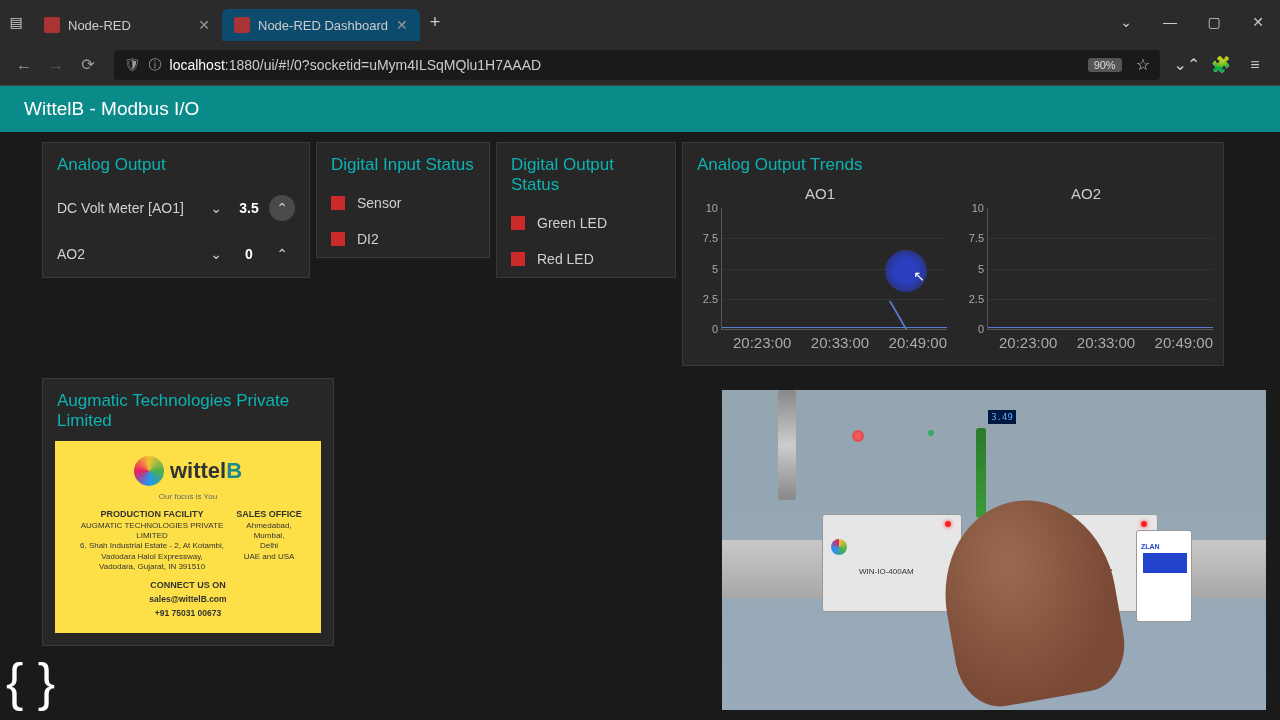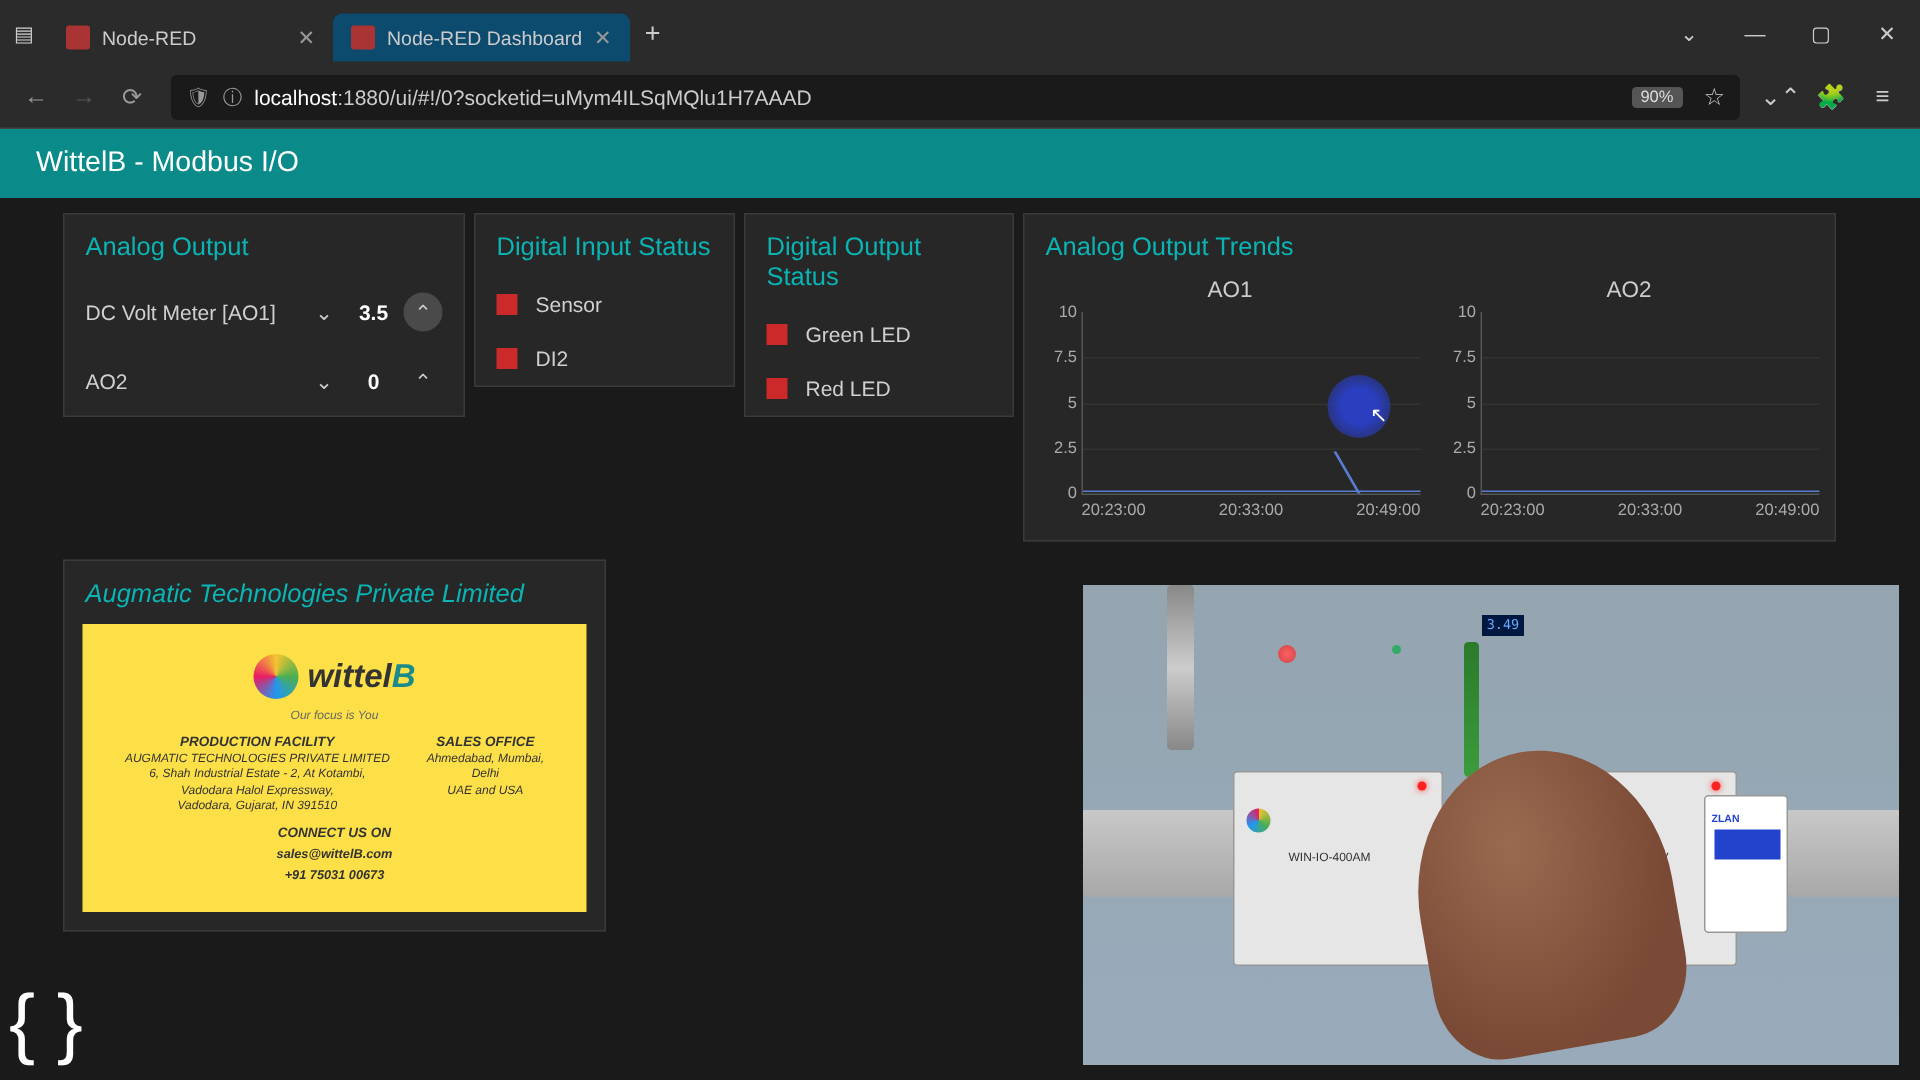--- a/index.html
+++ b/index.html
@@ -46,45 +46,45 @@
 .card.do-status { width: 180px; }
 .status-row { display: flex; align-items: center; padding: 10px 14px; gap: 12px; font-size: 14px; }
 .led { width: 14px; height: 14px; background: #cc2a2a; }
 
 .card.trends { width: 542px; }
 .charts { display: flex; gap: 12px; padding: 0 10px 14px; }
 .chart { flex: 1; position: relative; }
 .chart-title { text-align: center; color: #ccc; font-size: 15px; margin-bottom: 6px; }
 .chart-area { height: 122px; position: relative; border-left: 1px solid #555; border-bottom: 1px solid #555; margin-left: 28px; }
 .ylabels { position: absolute; left: -28px; top: -6px; bottom: -6px; display: flex; flex-direction: column; justify-content: space-between; font-size: 11px; color: #aaa; width: 24px; text-align: right; }
-.xlabels { display: flex; justify-content: space-between; font-size: 11px; color: #aaa; margin-left: 28px; margin-top: 4px; }
+.xlabels { display: flex; justify-content: space-between; font-size: 15px; color: #aaa; margin-left: 40px; margin-top: 4px; }
 .grid-line { position: absolute; left: 0; right: 0; border-top: 1px solid #333; }
 .data-line { position: absolute; left: 0; right: 0; bottom: 1px; height: 1px; background: #5a7dd4; }
 .spike { position: absolute; right: 30px; bottom: 0; width: 20px; height: 28px; }
 .spike::before { content: ""; position: absolute; left: 0; bottom: 0; width: 2px; height: 28px; background: #5a7dd4; transform: skewX(30deg); }
 .highlight-circle { position: absolute; right: 20px; top: 42px; width: 42px; height: 42px; border-radius: 50%; background: radial-gradient(circle, #2a3ebf 40%, rgba(42,62,191,0.2) 100%); }
 .cursor { position: absolute; right: 22px; top: 60px; font-size: 14px; color: #fff; }
 
-.card.company { width: 362px; margin-top: 6px; font-style: italic; }
+.card.company { width: 292px; margin-top: 6px; }
 .company-img { margin: 0 12px 12px; background: #fde047; color: #333; padding: 16px; height: 192px; font-size: 10px; display: flex; flex-direction: column; align-items: center; justify-content: center; }
 .logo-row { display: flex; align-items: center; gap: 6px; margin-bottom: 10px; }
 .logo-circle { width: 30px; height: 30px; border-radius: 50%; background: conic-gradient(#f4c430, #4caf50, #2196f3, #e91e63, #f4c430); }
 .logo-text { font-size: 22px; font-weight: 600; color: #333; }
 .logo-text .b { color: #1a8a8a; }
 .tagline { font-size: 8px; color: #666; text-align: center; margin-top: -4px; margin-bottom: 8px; }
 .two-col { display: flex; width: 100%; justify-content: space-around; text-align: center; font-size: 9px; }
 .col-head { font-weight: 600; margin-bottom: 2px; font-size: 9px; }
 .col-body { font-size: 8px; line-height: 1.3; }
 .connect { text-align: center; font-size: 9px; margin-top: 8px; font-weight: 600; }
 .contact { text-align: center; font-size: 8.5px; margin-top: 4px; font-weight: 600; }
 
 
 .hw-photo { position: absolute; left: 722px; top: 390px; width: 544px; height: 320px; background: linear-gradient(#94a5b0, #9ab); overflow: hidden; }
 .rail { position: absolute; left: 0; right: 0; top: 150px; height: 58px; background: linear-gradient(#c8c8c8, #a8a8a8); }
-.module { position: absolute; top: 124px; width: 140px; height: 130px; background: #e6e6e6; border: 1px solid #999; border-radius: 3px; }
+.module { position: absolute; top: 124px; width: 140px; height: 98px; background: #e6e6e6; border: 1px solid #999; border-radius: 3px; }
 .module.m1 { left: 100px; }
 .module.m2 { left: 296px; }
 .module.small { left: 414px; width: 56px; height: 92px; top: 140px; background: #fff; }
 .mod-logo { width: 16px; height: 16px; border-radius: 50%; background: conic-gradient(#f4c430,#4caf50,#2196f3,#e91e63); margin: 24px 6px 2px 8px; display: inline-block; }
 .mod-label { position: absolute; top: 52px; left: 36px; font-size: 8px; color: #333; }
 .red-dot { position: absolute; width: 6px; height: 6px; border-radius: 50%; background: #ff2020; box-shadow: 0 0 4px #ff4040; }
 .lcd { position: absolute; left: 266px; top: 20px; width: 28px; height: 14px; background: #001840; color: #6af; font-size: 9px; text-align: center; line-height: 14px; font-family: monospace; }
 .red-glow { position: absolute; left: 130px; top: 40px; width: 12px; height: 12px; border-radius: 50%; background: radial-gradient(#ff6060,#ff2020aa 70%, transparent); }
 .grn-dot { position: absolute; left: 206px; top: 40px; width: 6px; height: 6px; border-radius: 50%; background: #3a6; }
 .screwdriver { position: absolute; left: 254px; top: 38px; width: 10px; height: 90px; background: linear-gradient(#2a7a2a,#3c9c3c); border-radius: 3px; }

